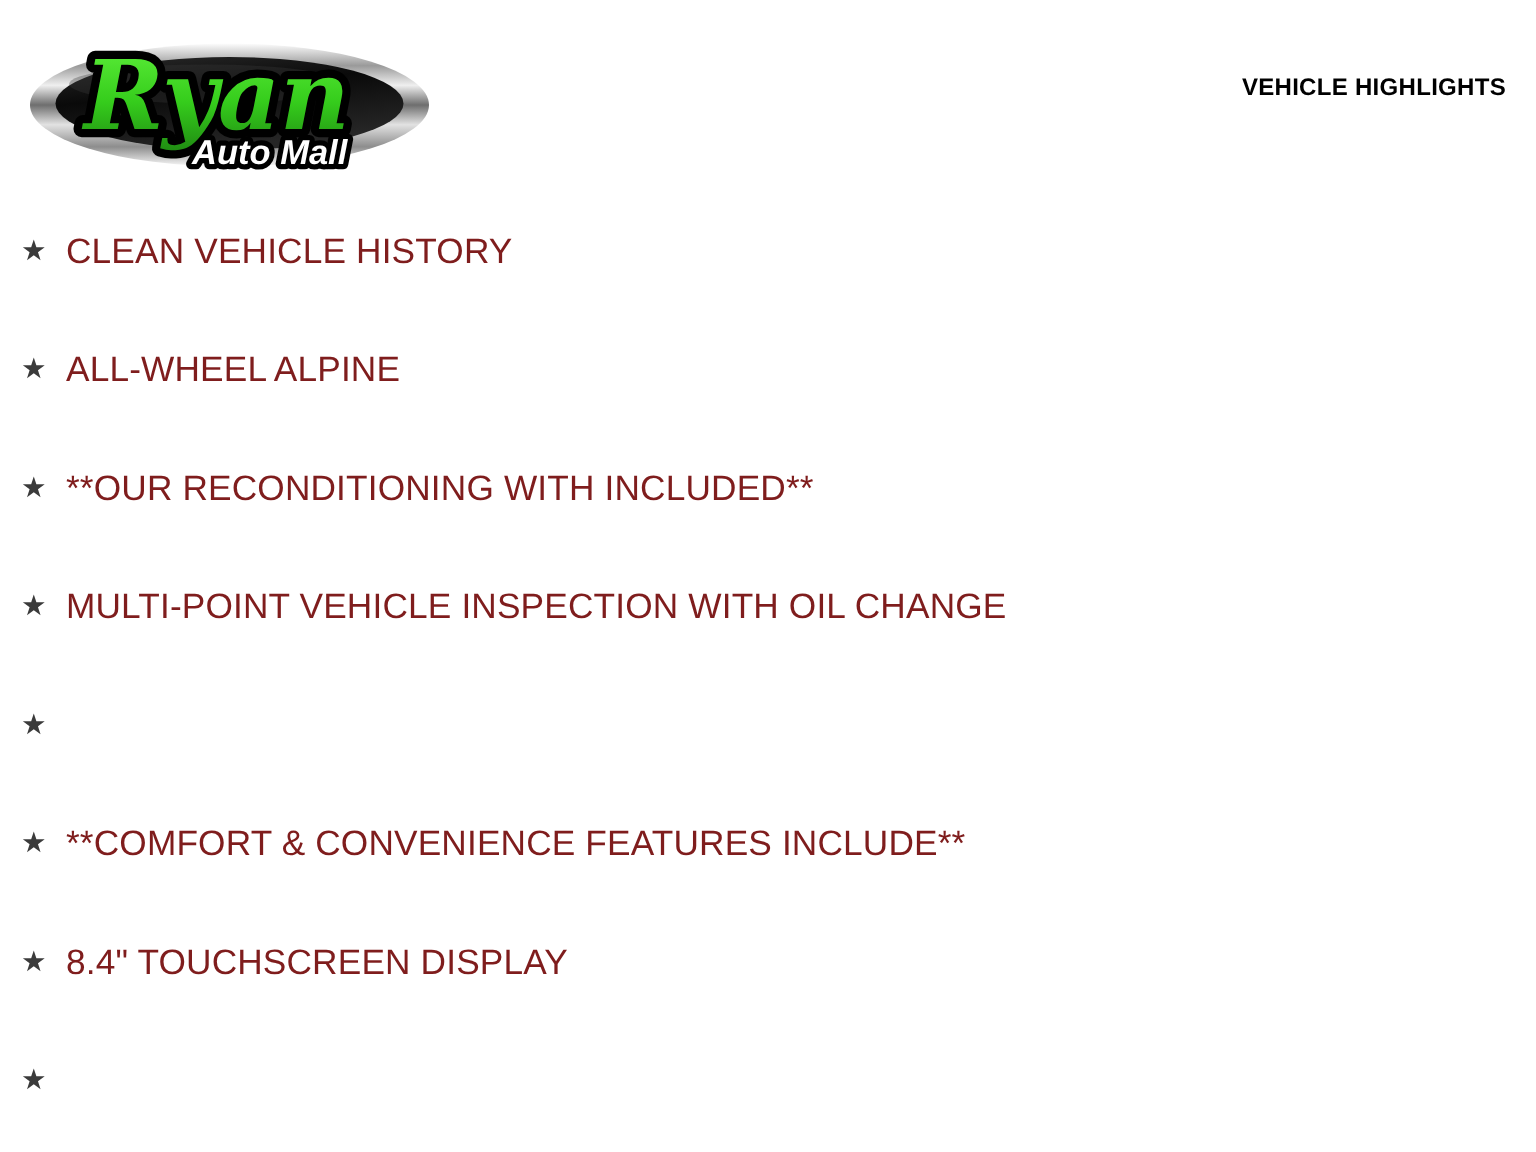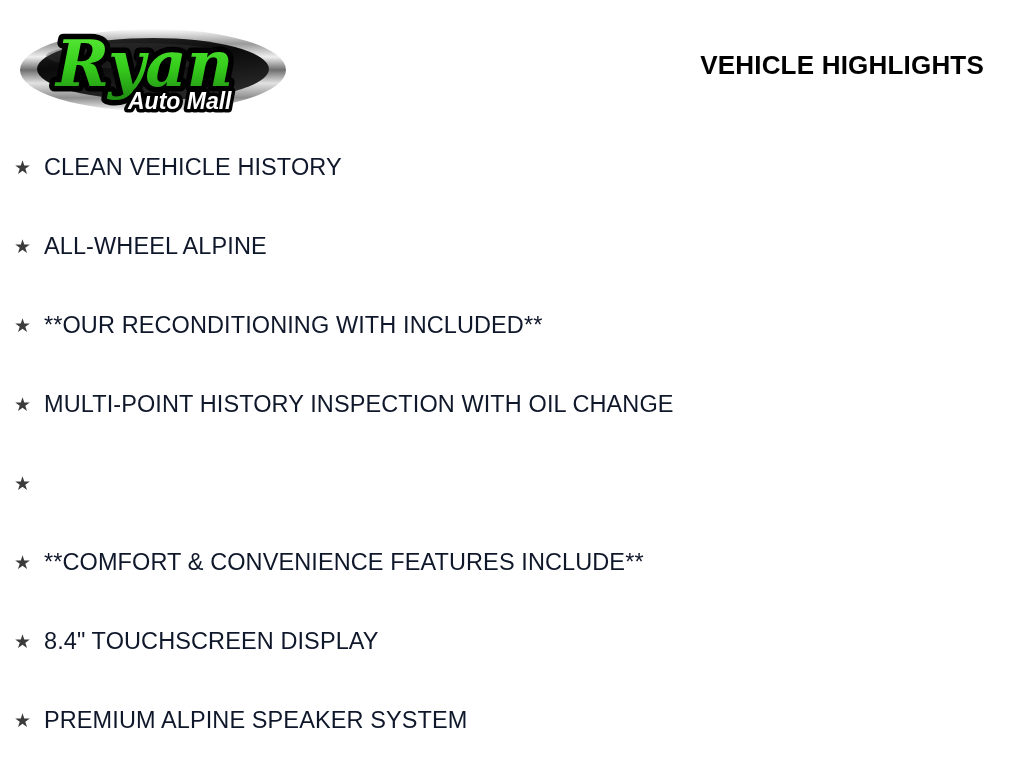--- a/index.html
+++ b/index.html
@@ -36,23 +36,23 @@
     left: 18px;
     top: 14px;
     width: 270px;
     height: 104px;
   }
   .logo-svg { display: block; width: 270px; height: 104px; }
 
   
   .page-title {
     position: absolute;
-    right: 40px;
+    right: 20px;
     top: 50px;
-    font-size: 26px;
+    font-size: 16px;
     font-weight: bold;
     letter-spacing: 0.2px;
     color: #000000;
     white-space: nowrap;
     font-family: "Liberation Sans", sans-serif;
   }
 
   
   .highlights {
     position: absolute;
@@ -76,21 +76,21 @@
     font-size: 19px;
     line-height: 1;
     color: #3b3b3b;
     text-align: left;
     user-select: none;
   }
   .highlight-text {
     flex: 1 1 auto;
     font-size: 23.5px;
     line-height: 1.15;
-    color: #0f172a;
+    color: #7f1d1d;
     letter-spacing: 0.1px;
     white-space: nowrap;
     font-family: "Liberation Sans", sans-serif;
   }
 </style>
 </head>
 <body>
 
 <div class="page">
 
@@ -145,32 +145,31 @@
     <li class="highlight-item">
       <span class="bullet-star">★</span>
       <span class="highlight-text">ALL-WHEEL ALPINE</span>
     </li>
     <li class="highlight-item">
       <span class="bullet-star">★</span>
       <span class="highlight-text">**OUR RECONDITIONING WITH INCLUDED**</span>
     </li>
     <li class="highlight-item">
       <span class="bullet-star">★</span>
-      <span class="highlight-text">MULTI-POINT HISTORY INSPECTION WITH OIL CHANGE</span>
+      <span class="highlight-text">MULTI-POINT VEHICLE INSPECTION WITH OIL CHANGE</span>
     </li>
     <li class="highlight-item">
       <span class="bullet-star">★</span>
     </li>
     <li class="highlight-item">
       <span class="bullet-star">★</span>
       <span class="highlight-text">**COMFORT &amp; CONVENIENCE FEATURES INCLUDE**</span>
     </li>
     <li class="highlight-item">
       <span class="bullet-star">★</span>
       <span class="highlight-text">8.4" TOUCHSCREEN DISPLAY</span>
     </li>
     <li class="highlight-item">
       <span class="bullet-star">★</span>
-      <span class="highlight-text">PREMIUM ALPINE SPEAKER SYSTEM</span>
     </li>
   </ul>
 
 </div>
 
 </body></html>

